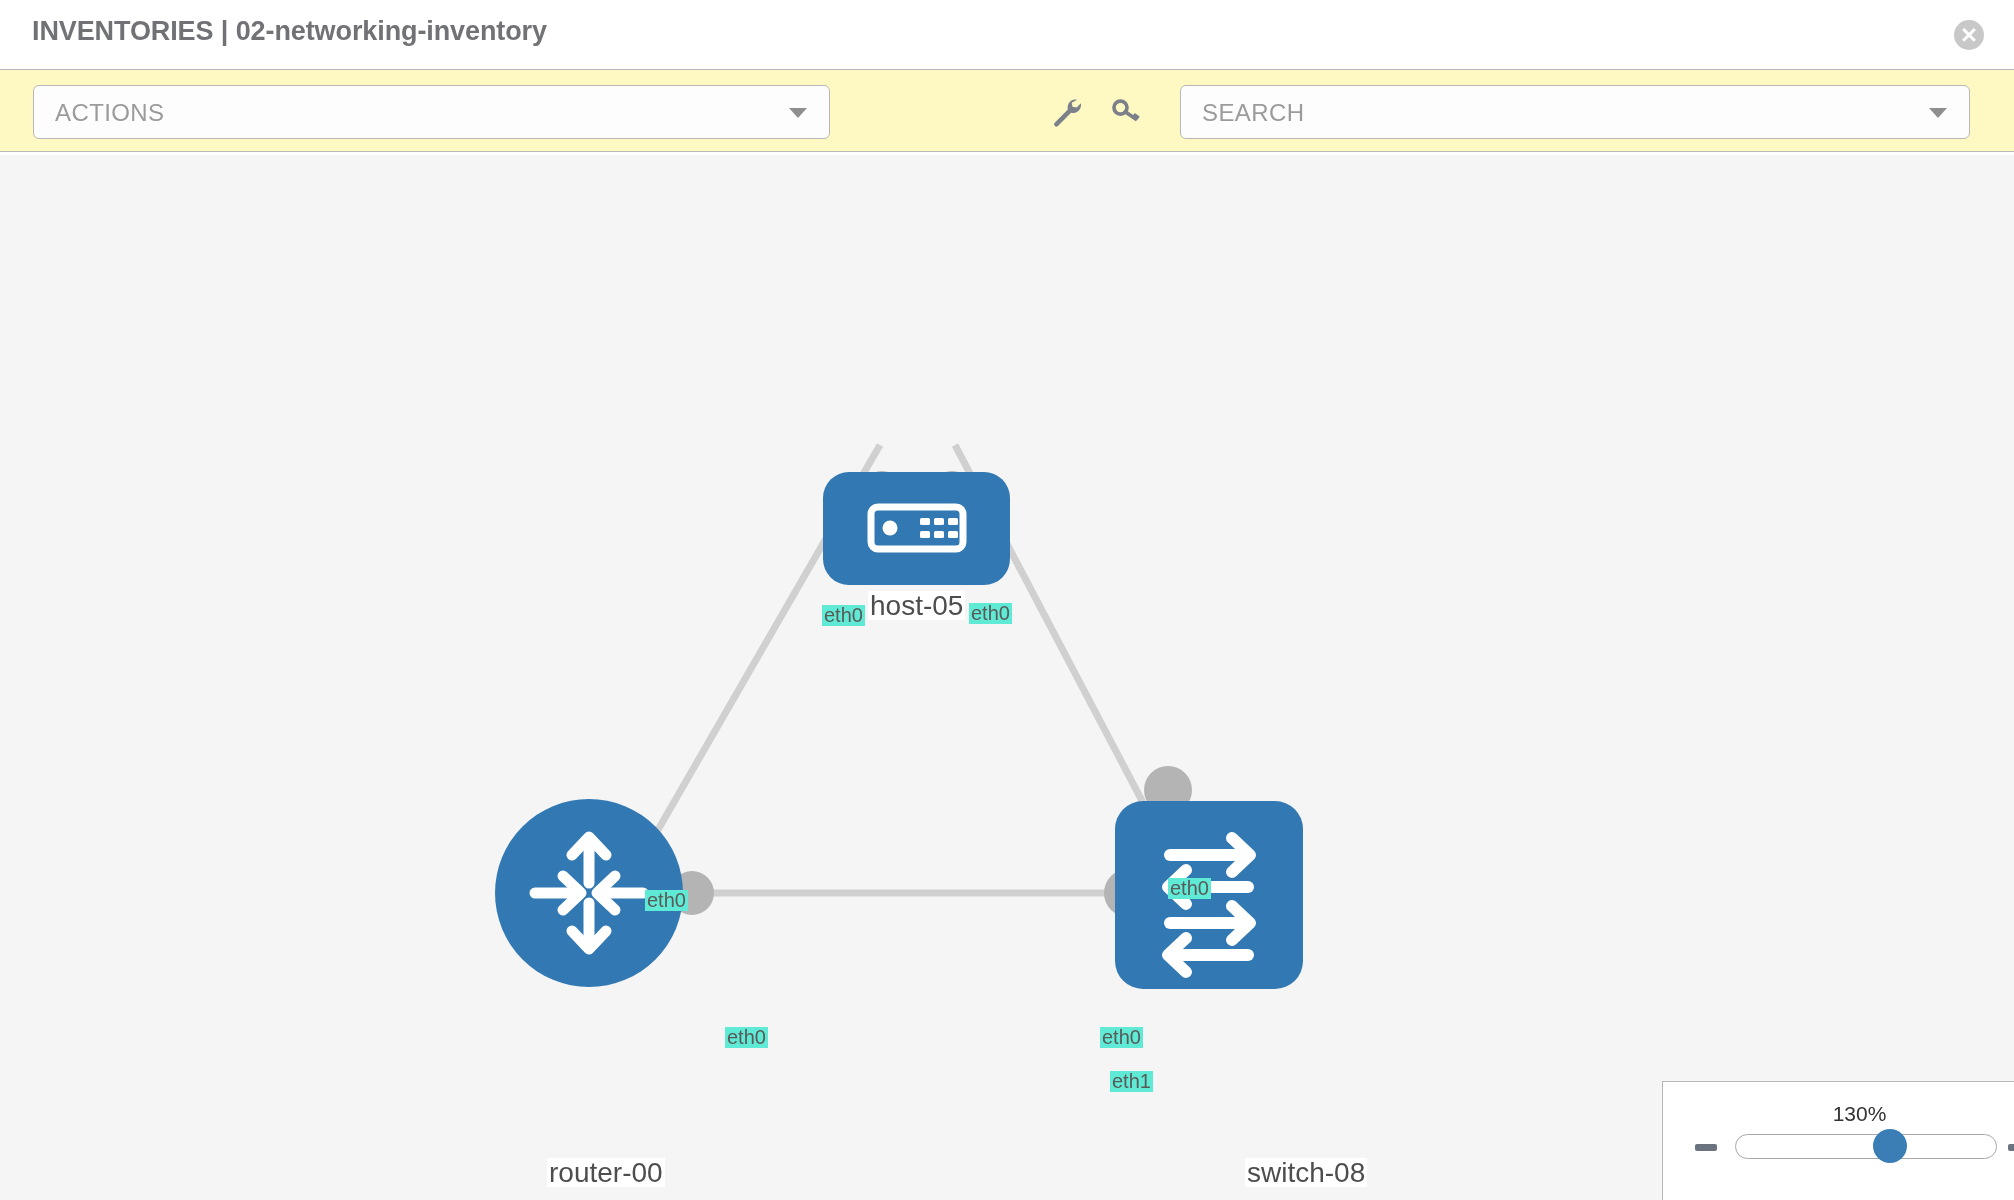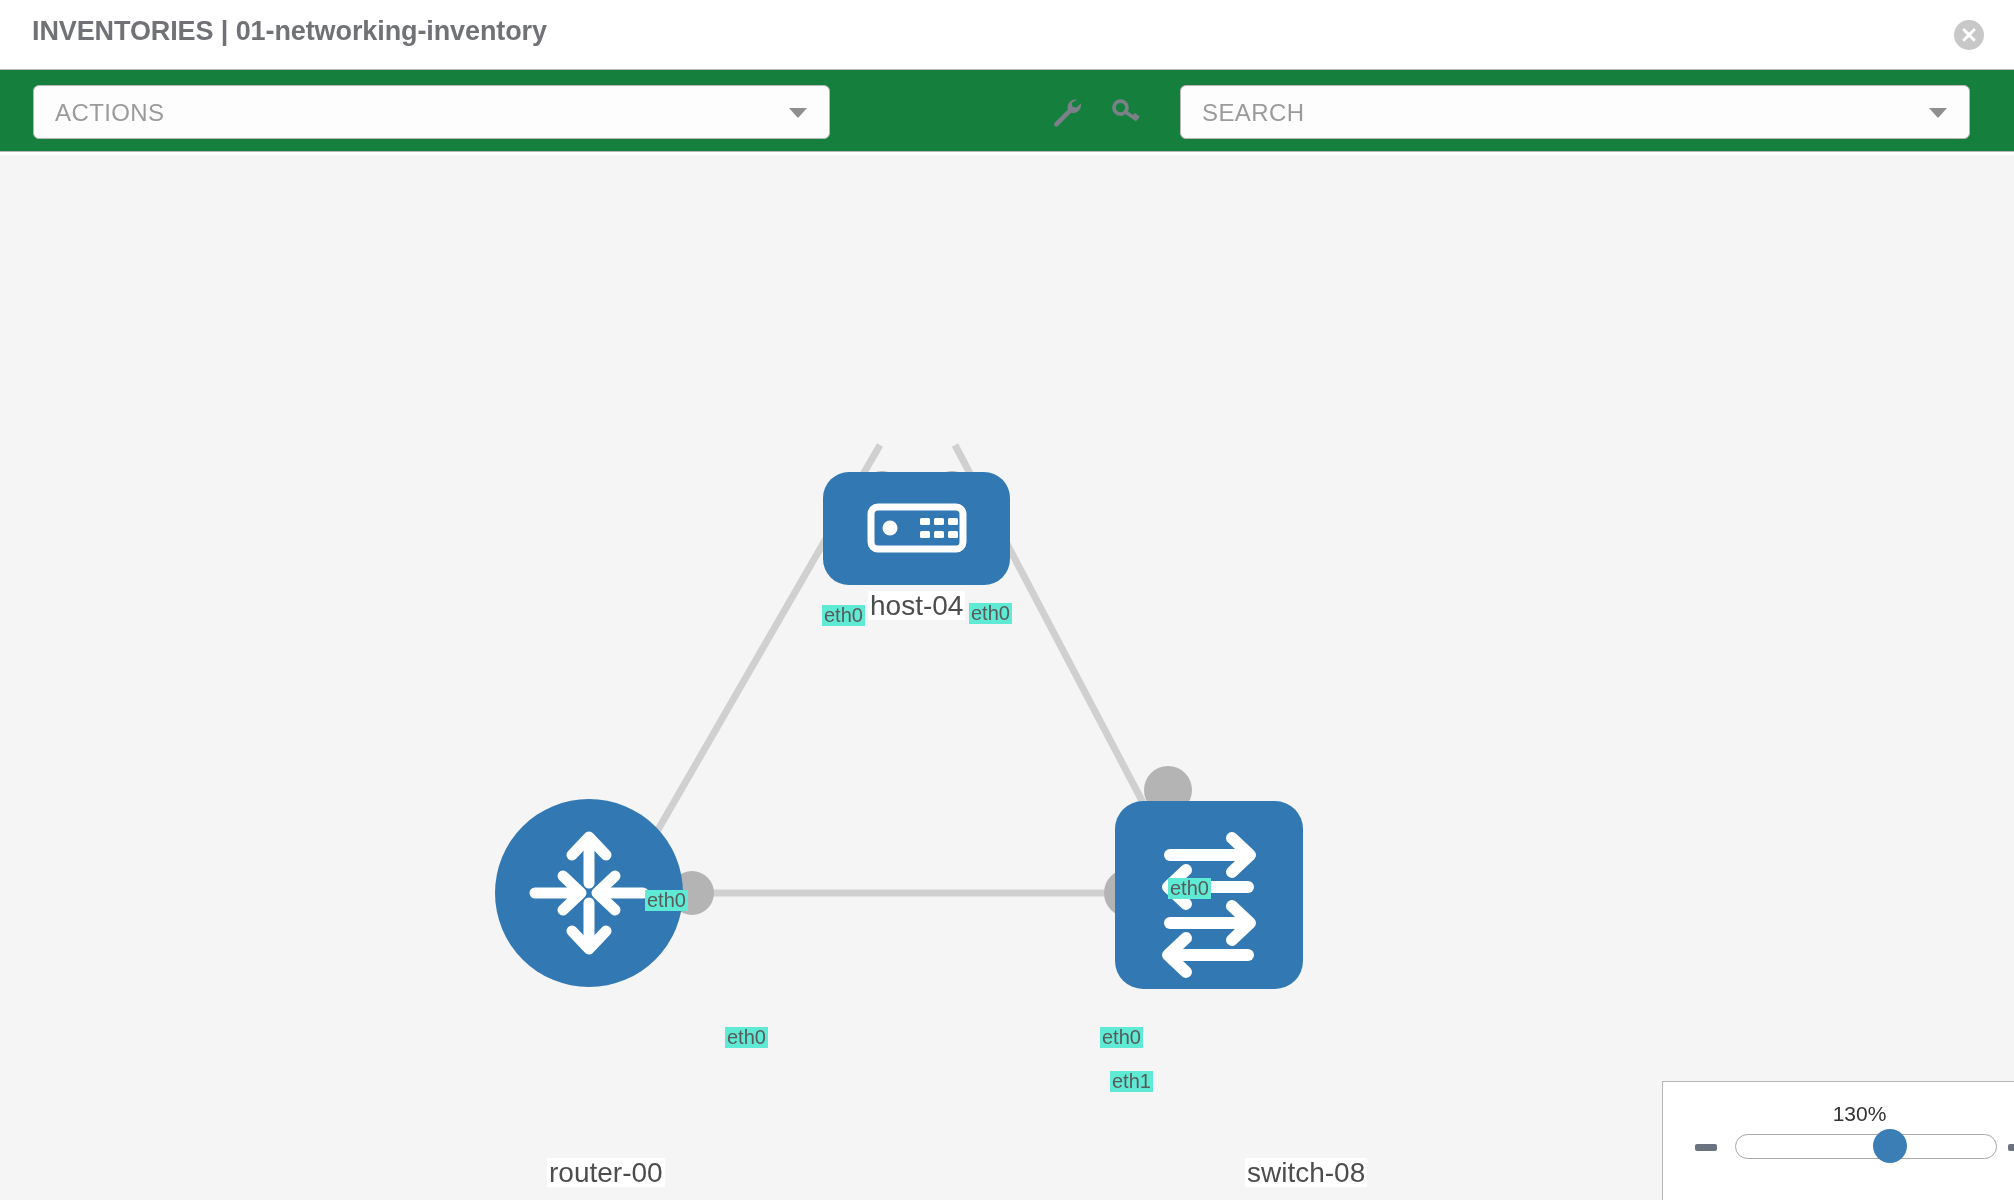--- a/index.html
+++ b/index.html
@@ -53,21 +53,21 @@
     justify-content: center;
   }
   .close-btn svg { display: block; }
 
   
   .toolbar {
     position: absolute;
     left: 0; top: 69px;
     width: 2014px;
     height: 83px;
-    background: #15803d;
+    background: #fef9c3;
     border-top: 1px solid #b7b7b7;
     border-bottom: 1px solid #b7b7b7;
   }
   .actions-select {
     position: absolute;
     left: 33px;
     top: 15px;
     width: 797px;
     height: 54px;
     background: #fdfdfd;
@@ -231,21 +231,21 @@
     background: #3a7eb5;
     cursor: grab;
   }
 </style>
 </head>
 <body>
 
 <div id="app">
 
   <div class="header">
-    <div class="header-title">INVENTORIES | 01-networking-inventory</div>
+    <div class="header-title">INVENTORIES | 02-networking-inventory</div>
     <div class="close-btn">
       <svg width="18" height="18" viewBox="0 0 18 18" aria-hidden="true">
         <path d="M4.2 3.0 L9 7.8 L13.8 3.0 L15.9 5.1 L11.1 9.9 L15.9 14.7 L13.8 16.8 L9 12.0 L4.2 16.8 L2.1 14.7 L6.9 9.9 L2.1 5.1 Z" fill="#ffffff" transform="translate(0,-1) scale(1)"></path>
       </svg>
     </div>
   </div>
 
   <div class="toolbar">
 
     <div class="actions-select">
@@ -344,21 +344,21 @@
           <polyline points="1232,751 1250,768 1232,785"></polyline>
 
           <line x1="1248" y1="800" x2="1170" y2="800"></line>
           <polyline points="1186,783 1168,800 1186,817"></polyline>
         </g>
       </g>
     </svg>
 
     <div class="iface-label" style="left:822px; top:450px;">eth0</div>
 
-    <div class="node-label" style="left:868px; top:436px;">host-04</div>
+    <div class="node-label" style="left:868px; top:436px;">host-05</div>
 
     <div class="iface-label" style="left:969px; top:448px;">eth0</div>
 
     <div class="iface-label" style="left:645px; top:735px;">eth0</div>
 
     <div class="iface-label" style="left:1168px; top:723px;">eth0</div>
 
     <div class="iface-label" style="left:725px; top:872px;">eth0</div>
 
     <div class="iface-label" style="left:1100px; top:872px;">eth0</div>

